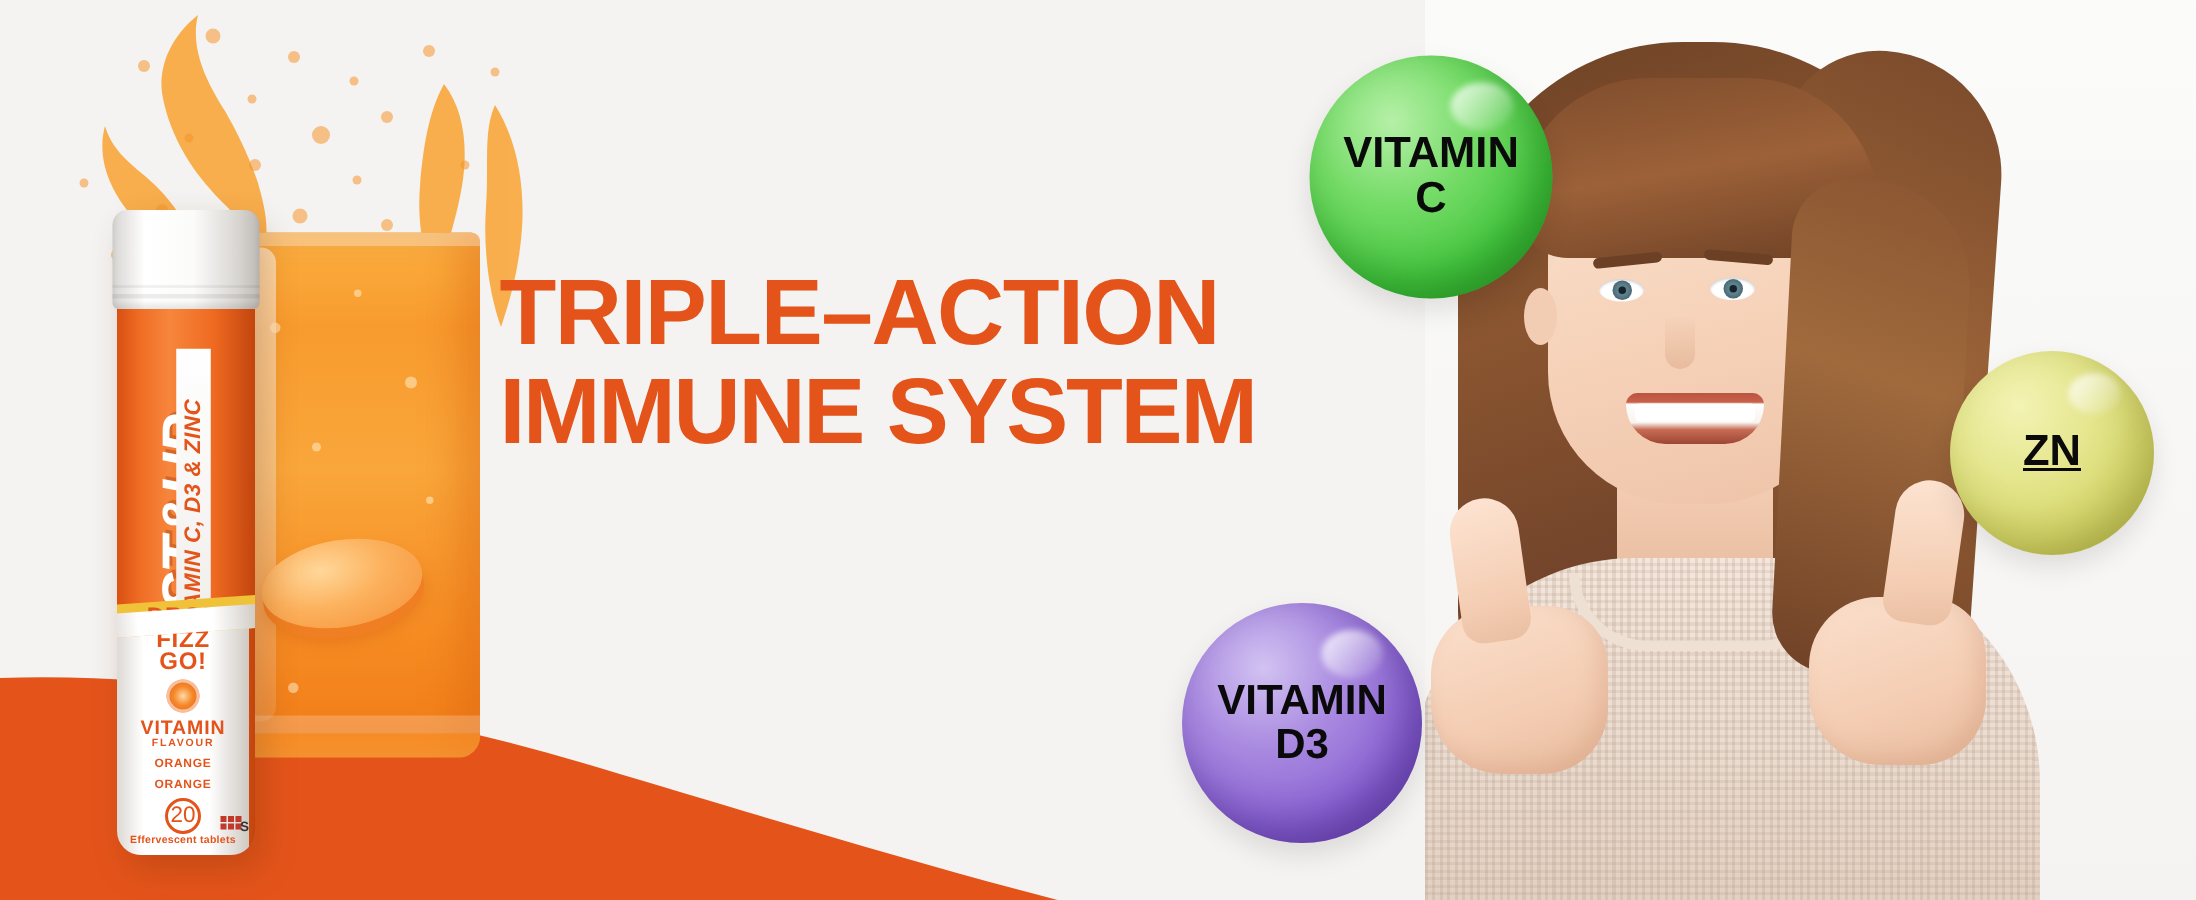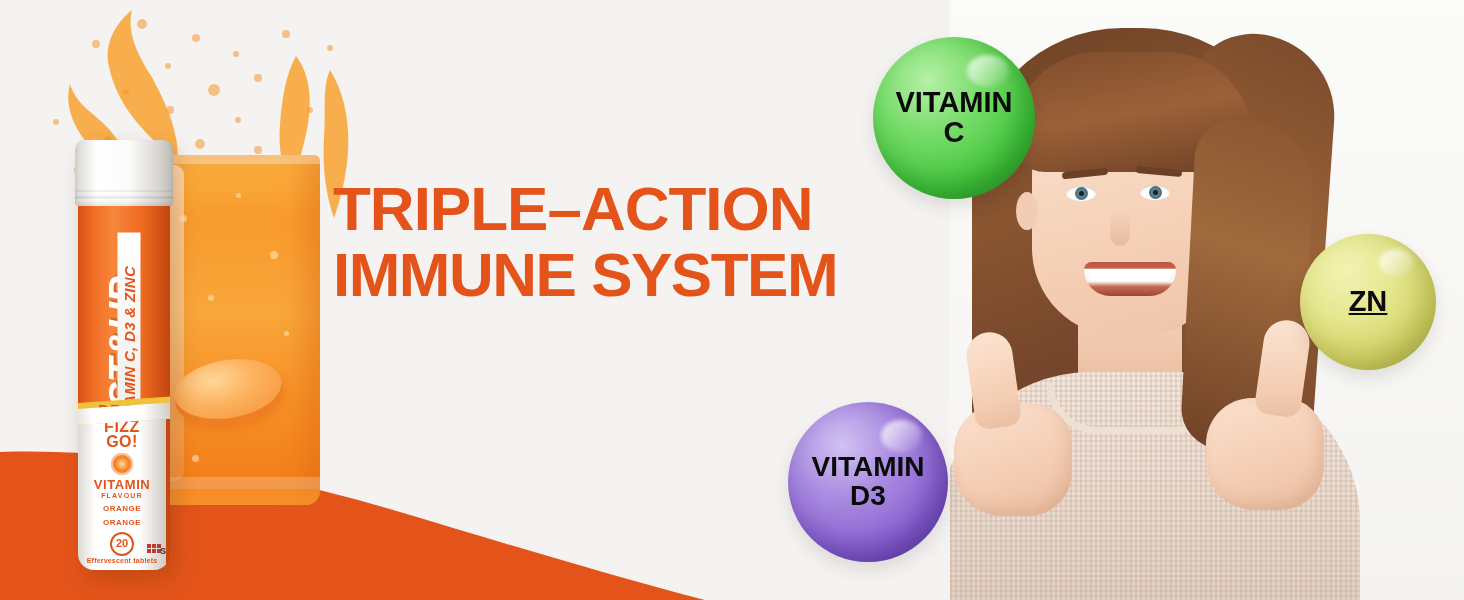--- a/index.html
+++ b/index.html
@@ -94,21 +94,21 @@
   .orange-slice{
     width:22px;height:22px;border-radius:50%;margin:4px auto 2px;
     background:radial-gradient(circle at 50% 50%, #ffd9a8 0%, #f58a2a 40%, #e4541a 100%);
     box-shadow:inset 0 0 0 2px rgba(255,255,255,.55);
   }
   .flav{font-weight:bold;font-size:13px;letter-spacing:.6px;}
   .flav-sm{font-size:7px;letter-spacing:1.2px;font-weight:bold;}
   .imm{font-weight:bold;font-size:8px;line-height:9px;letter-spacing:.5px;margin-top:5px;}
   .count{
     width:20px;height:20px;border-radius:50%;border:2px solid #e4541a;margin:5px auto 1px;
-    font-size:11px;font-weight:bold;line-height:19px;
+    font-size:15px;font-weight:normal;line-height:19px;
   }
   .eff{font-size:7px;font-weight:bold;letter-spacing:.2px;}
   .cert{position:absolute;right:3px;bottom:14px;width:16px;height:12px;}
   .cert i{display:block;float:left;width:4px;height:4px;background:#c0392b;margin:0 1px 1px 0;}
   .certS{position:absolute;right:0;bottom:14px;font-size:9px;font-weight:bold;color:#333;}
 
   
   .headline{
     position:absolute;left:333px;top:176px;width:620px;
     color:#e4541a;font-weight:bold;font-size:62px;line-height:66px;

